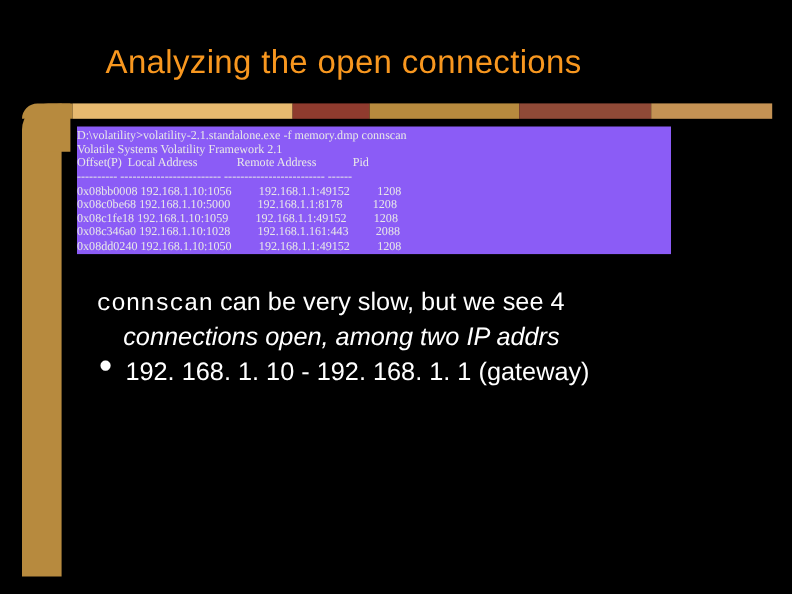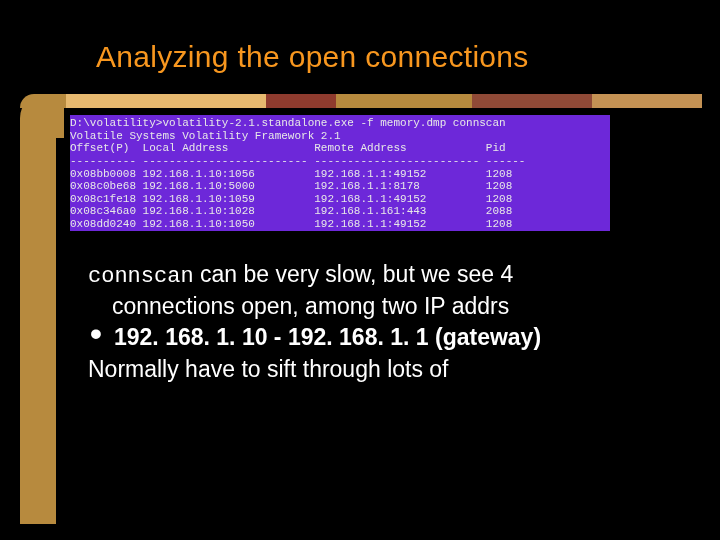--- a/index.html
+++ b/index.html
@@ -51,45 +51,45 @@
     width: 44px;
     height: 44px;
     background:#B78A3E;
     border-top-left-radius: 24px;
   }
   .terminal {
     position: absolute;
     left: 70px;
     top: 115px;
     width: 540px;
-    background: #6d28d9;
+    background: #8b5cf6;
     color: #e8e8e8;
-    font-family: Liberation Mono, monospace;
+    font-family: Liberation Serif, serif;
     font-size: 11px;
     line-height: 1.15;
     white-space: pre;
     padding: 2px 0 0 0;
   }
   .body-text {
     position: absolute;
     left: 88px;
     top: 260px;
     right: 50px;
     color: #ffffff;
     font-size: 23px;
     line-height: 1.3;
   }
   .body-text .mono {
     font-family: "Courier New", monospace;
     font-size: 22px;
   }
   .body-text p { margin: 0; }
-  .body-text .indent { padding-left: 24px; }
+  .body-text .indent { padding-left: 24px; font-style: italic; }
   .body-text ul { list-style: none; margin: 2px 0; }
-  .body-text ul li { position: relative; padding-left: 26px; font-weight: bold; }
+  .body-text ul li { position: relative; padding-left: 26px; }
   .body-text ul li::before {
     content: "\2022";
     position: absolute;
     left: 2px;
     top: 10px;
     font-size: 34px;
     line-height: 0;
     color: #fff;
   }
 </style>
@@ -120,16 +120,15 @@
 <span>0x08dd0240 192.168.1.10:1050         192.168.1.1:49152         1208</span></div>
 
   <div class="body-text">
     <p>
       <span class="mono">connscan</span><span> can be very slow, but we see 4</span>
     </p>
     <p class="indent">connections open, among two IP addrs</p>
     <ul>
       <li>192. 168. 1. 10 - 192. 168. 1. 1 (gateway)</li>
     </ul>
-    <p>Normally have to sift through lots of</p>
   </div>
 
 </div>
 
 </body></html>

